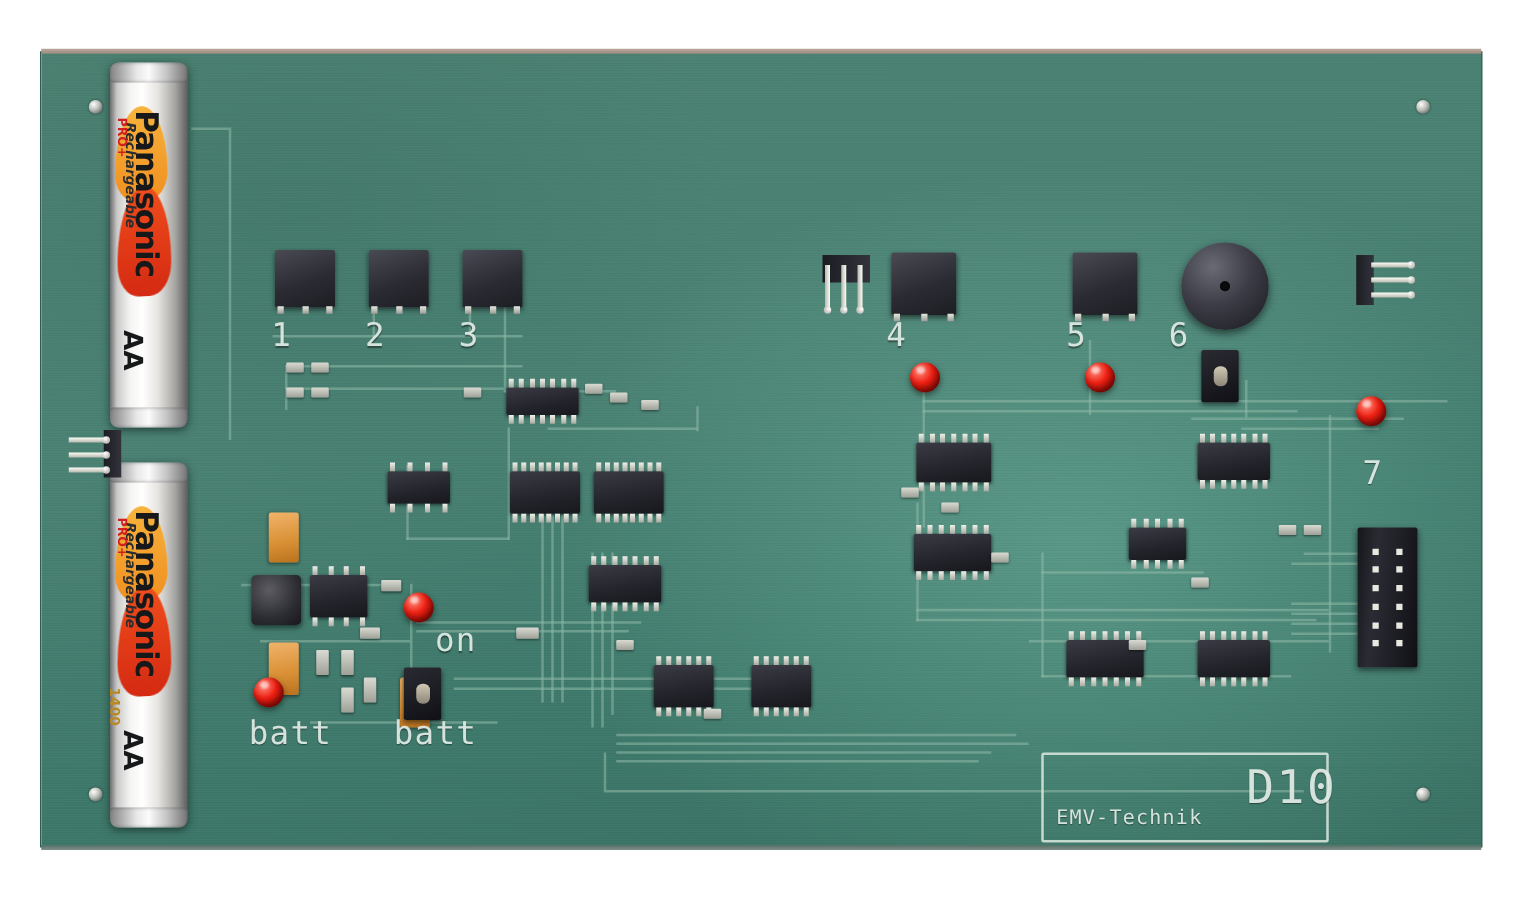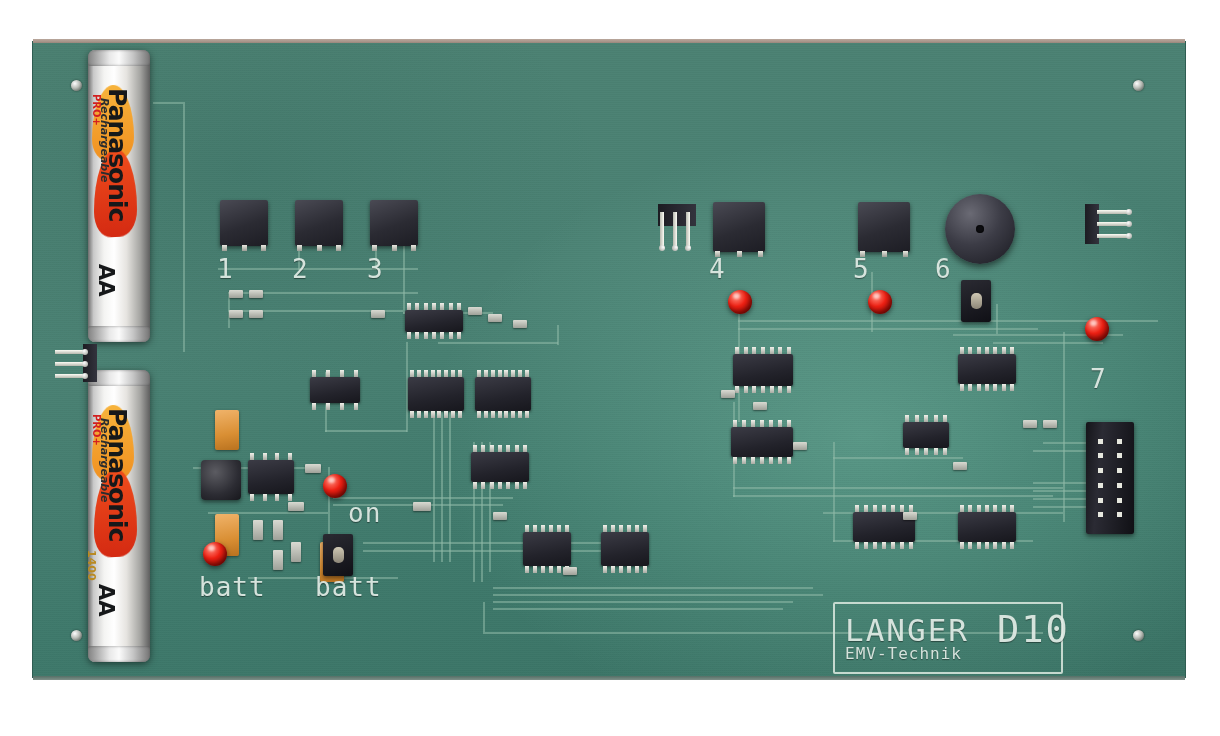--- a/index.html
+++ b/index.html
@@ -604,18 +604,17 @@
     <div class="res" style="left:720px;top:360px;width:14px;height:8px;"></div>
     <div class="res" style="left:760px;top:400px;width:14px;height:8px;"></div>
     <div class="res" style="left:990px;top:378px;width:14px;height:8px;"></div>
     <div class="res" style="left:1010px;top:378px;width:14px;height:8px;"></div>
     <div class="res" style="left:920px;top:420px;width:14px;height:8px;"></div>
     <div class="res" style="left:870px;top:470px;width:14px;height:8px;"></div>
     <div class="res" style="left:530px;top:525px;width:14px;height:8px;"></div>
     <div class="res" style="left:460px;top:470px;width:14px;height:8px;"></div>
 
     <div class="logobox" style="left:800px;top:560px;width:226px;height:68px;"></div>
-    <div class="silk" style="left:812px;top:570px;font-size:31px;letter-spacing:2px;">LANGER</div>
     <div class="silk" style="left:964px;top:566px;font-size:37px;letter-spacing:2px;">D10</div>
     <div class="silk" style="left:812px;top:602px;font-size:16px;letter-spacing:1px;">EMV-Technik</div>
 
   </div>
 </div>
 
 </body></html>

